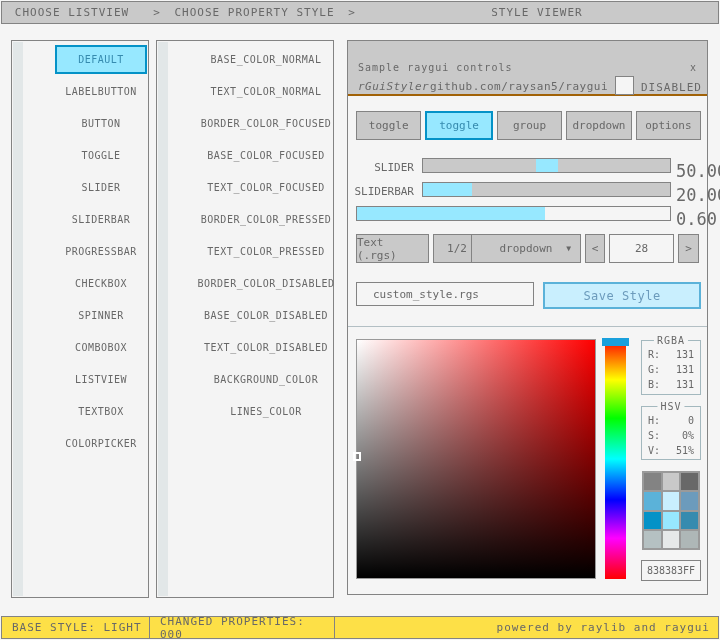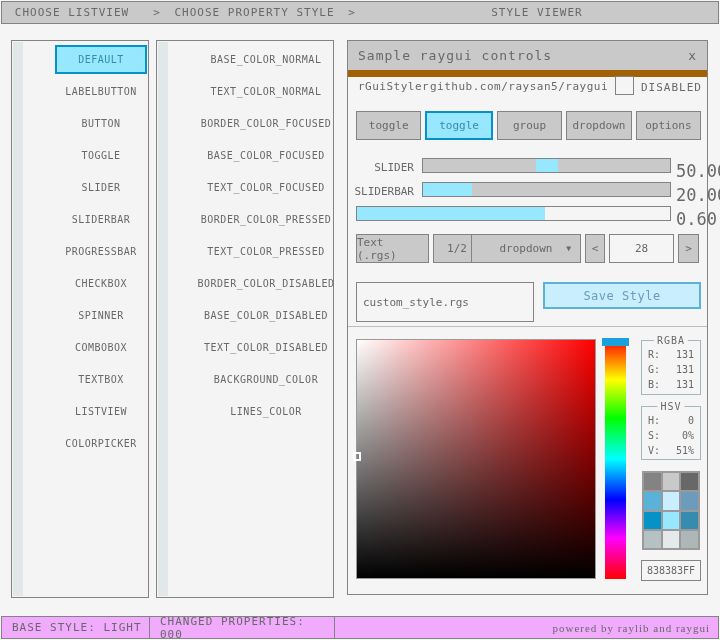--- a/index.html
+++ b/index.html
@@ -19,25 +19,25 @@
   .panel-left{left:11px;width:136px;}
   .panel-mid{left:156px;width:176px;}
   .scrollstrip{position:absolute;left:1px;top:1px;bottom:1px;width:10px;background:#e2e7e8;}
   .items{position:absolute;left:11px;top:4px;right:1px;margin-left:32px;}
   .list-item{height:29px;margin-bottom:3px;display:flex;align-items:center;justify-content:center;
     font-size:10px;letter-spacing:0.5px;border:2px solid transparent;box-sizing:border-box;color:#686868;}
   .list-item.selected{background:#97e8ff;border-color:#0492c7;color:#368baf;}
 
   
   .window{position:absolute;left:347px;top:40px;width:359px;height:553px;background:#f5f5f5;border:1px solid #838383;}
-  .titlebar{position:absolute;top:0;left:0;right:0;height:21px;background:#c9c9c9;border-bottom:7px solid #a16207;
-    display:flex;align-items:center;justify-content:space-between;padding:4px 10px;font-size:13px;letter-spacing:1px;}
+  .titlebar{position:absolute;top:0;left:0;right:0;height:21px;background:#c9c9c9;border-bottom:2px solid #a16207;
+    display:flex;align-items:center;justify-content:space-between;padding:16px 10px;font-size:10px;letter-spacing:1px;}
   .close-x{cursor:default;}
   .lbl{position:absolute;font-size:11px;letter-spacing:0.5px;}
-  .brand{left:10px;top:39px;}
+  .brand{left:10px;top:39px;font-style:italic;}
   .repo{left:82px;top:39px;}
   .checkbox{position:absolute;left:267px;top:35px;width:19px;height:19px;border:1px solid #838383;background:#f5f5f5;box-sizing:border-box;}
   .disabled-lbl{left:293px;top:40px;letter-spacing:1px;}
 
   .toggle-row{position:absolute;left:8px;top:70px;width:345px;height:29px;display:flex;gap:4px;}
   .toggle{flex:1;background:#c9c9c9;border:1px solid #838383;display:flex;align-items:center;justify-content:center;
     font-size:11px;color:#686868;box-sizing:border-box;}
   .toggle.active{background:#97e8ff;border:2px solid #0492c7;color:#368baf;}
 
   .rowlabel{position:absolute;width:66px;text-align:right;font-size:11px;}
@@ -52,22 +52,22 @@
   .btn{position:absolute;background:#c9c9c9;border:1px solid #838383;display:flex;align-items:center;justify-content:center;
     font-size:11px;color:#686868;box-sizing:border-box;}
   #btn-text{left:8px;top:193px;width:73px;height:29px;}
   #btn-half{left:85px;top:193px;width:48px;height:29px;}
   #dropdown{left:123px;top:193px;width:110px;height:29px;}
   #dropdown .arrow{position:absolute;right:9px;top:10px;font-size:8px;line-height:8px;}
   #spin-dec{left:237px;top:193px;width:20px;height:29px;}
   #spin-val{left:261px;top:193px;width:65px;height:29px;background:#f5f5f5;}
   #spin-inc{left:330px;top:193px;width:21px;height:29px;}
 
-  #file-input{position:absolute;left:8px;top:241px;width:178px;height:40px;background:#f5f5f5;border:1px solid #838383;
-    box-sizing:border-box;display:flex;align-items:center;padding-left:6px;font-size:11px;}
+  #file-input{position:absolute;left:8px;top:241px;width:178px;height:24px;background:#f5f5f5;border:1px solid #838383;
+    box-sizing:border-box;display:flex;align-items:center;padding-left:16px;font-size:11px;}
   #save-btn{position:absolute;left:195px;top:241px;width:158px;height:27px;background:#c9effe;border:2px solid #5bb2d9;
     color:#6c9bbc;display:flex;align-items:center;justify-content:center;font-size:12px;box-sizing:border-box;letter-spacing:0.5px;}
 
   .divider{position:absolute;left:0;top:285px;width:359px;height:1px;background:#b3bfc4;}
 
   #sv-square{position:absolute;left:8px;top:298px;width:240px;height:240px;border:1px solid #9a9a9a;box-sizing:border-box;
     background:linear-gradient(to top,#000,rgba(0,0,0,0)),linear-gradient(to right,#fff,#f00);}
   #sv-cursor{position:absolute;left:-4px;top:112px;width:4px;height:5px;border:2px solid #fff;background:transparent;}
   #hue-bar{position:absolute;left:257px;top:298px;width:21px;height:240px;
     background:linear-gradient(to bottom,#f00 0%,#ff0 17%,#0f0 33%,#0ff 50%,#00f 67%,#f0f 83%,#f00 100%);}
@@ -79,26 +79,26 @@
   .gb-legend{position:absolute;top:-6px;left:50%;transform:translateX(-50%);background:#f5f5f5;padding:0 3px;font-size:10px;letter-spacing:1px;white-space:nowrap;}
   .gb-row{display:flex;justify-content:space-between;padding:0 6px;margin-top:4px;}
   .gb-row:first-of-type{margin-top:8px;}
 
   #swatches{position:absolute;left:294px;top:430px;width:58px;height:79px;background:#9a9a9a;
     display:grid;grid-template-columns:repeat(3,1fr);gap:2px;padding:2px;box-sizing:border-box;}
   #hex-box{position:absolute;left:293px;top:519px;width:60px;height:21px;border:1px solid #838383;background:#f5f5f5;
     display:flex;align-items:center;justify-content:center;font-size:10px;box-sizing:border-box;}
 
   
-  .statusbar{position:absolute;left:1px;top:616px;width:716px;height:21px;background:#f0abfc;border:1px solid #838383;
+  .statusbar{position:absolute;left:1px;top:616px;width:716px;height:21px;background:#fde047;border:1px solid #838383;
     display:flex;align-items:stretch;font-size:11px;letter-spacing:1px;}
   .sb-cell{display:flex;align-items:center;box-sizing:border-box;}
   .sb1{width:148px;padding-left:10px;border-right:1px solid #838383;}
   .sb2{width:185px;padding-left:10px;border-right:1px solid #838383;}
-  .sb3{flex:1;justify-content:flex-end;padding-right:8px;font-family:Liberation Serif, serif;}
+  .sb3{flex:1;justify-content:flex-end;padding-right:8px;}
 </style>
 </head>
 <body>
 
 <div class="app">
 
   <div class="topbar">
     <div class="tb-sec tb-s1">CHOOSE LISTVIEW</div>
     <div class="tb-sep">&gt;</div>
     <div class="tb-sec tb-s2">CHOOSE PROPERTY STYLE</div>
@@ -112,22 +112,22 @@
         <div class="list-item selected">DEFAULT</div>
         <div class="list-item">LABELBUTTON</div>
         <div class="list-item">BUTTON</div>
         <div class="list-item">TOGGLE</div>
         <div class="list-item">SLIDER</div>
         <div class="list-item">SLIDERBAR</div>
         <div class="list-item">PROGRESSBAR</div>
         <div class="list-item">CHECKBOX</div>
         <div class="list-item">SPINNER</div>
         <div class="list-item">COMBOBOX</div>
+        <div class="list-item">LISTVIEW</div>
         <div class="list-item">TEXTBOX</div>
-        <div class="list-item">LISTVIEW</div>
         <div class="list-item">COLORPICKER</div>
       </div>
   </div>
 
   <div class="listpanel panel-mid">
     <div class="scrollstrip"></div>
     <div class="items" id="properties-items">
         <div class="list-item">BASE_COLOR_NORMAL</div>
         <div class="list-item">TEXT_COLOR_NORMAL</div>
         <div class="list-item">BORDER_COLOR_FOCUSED</div>

